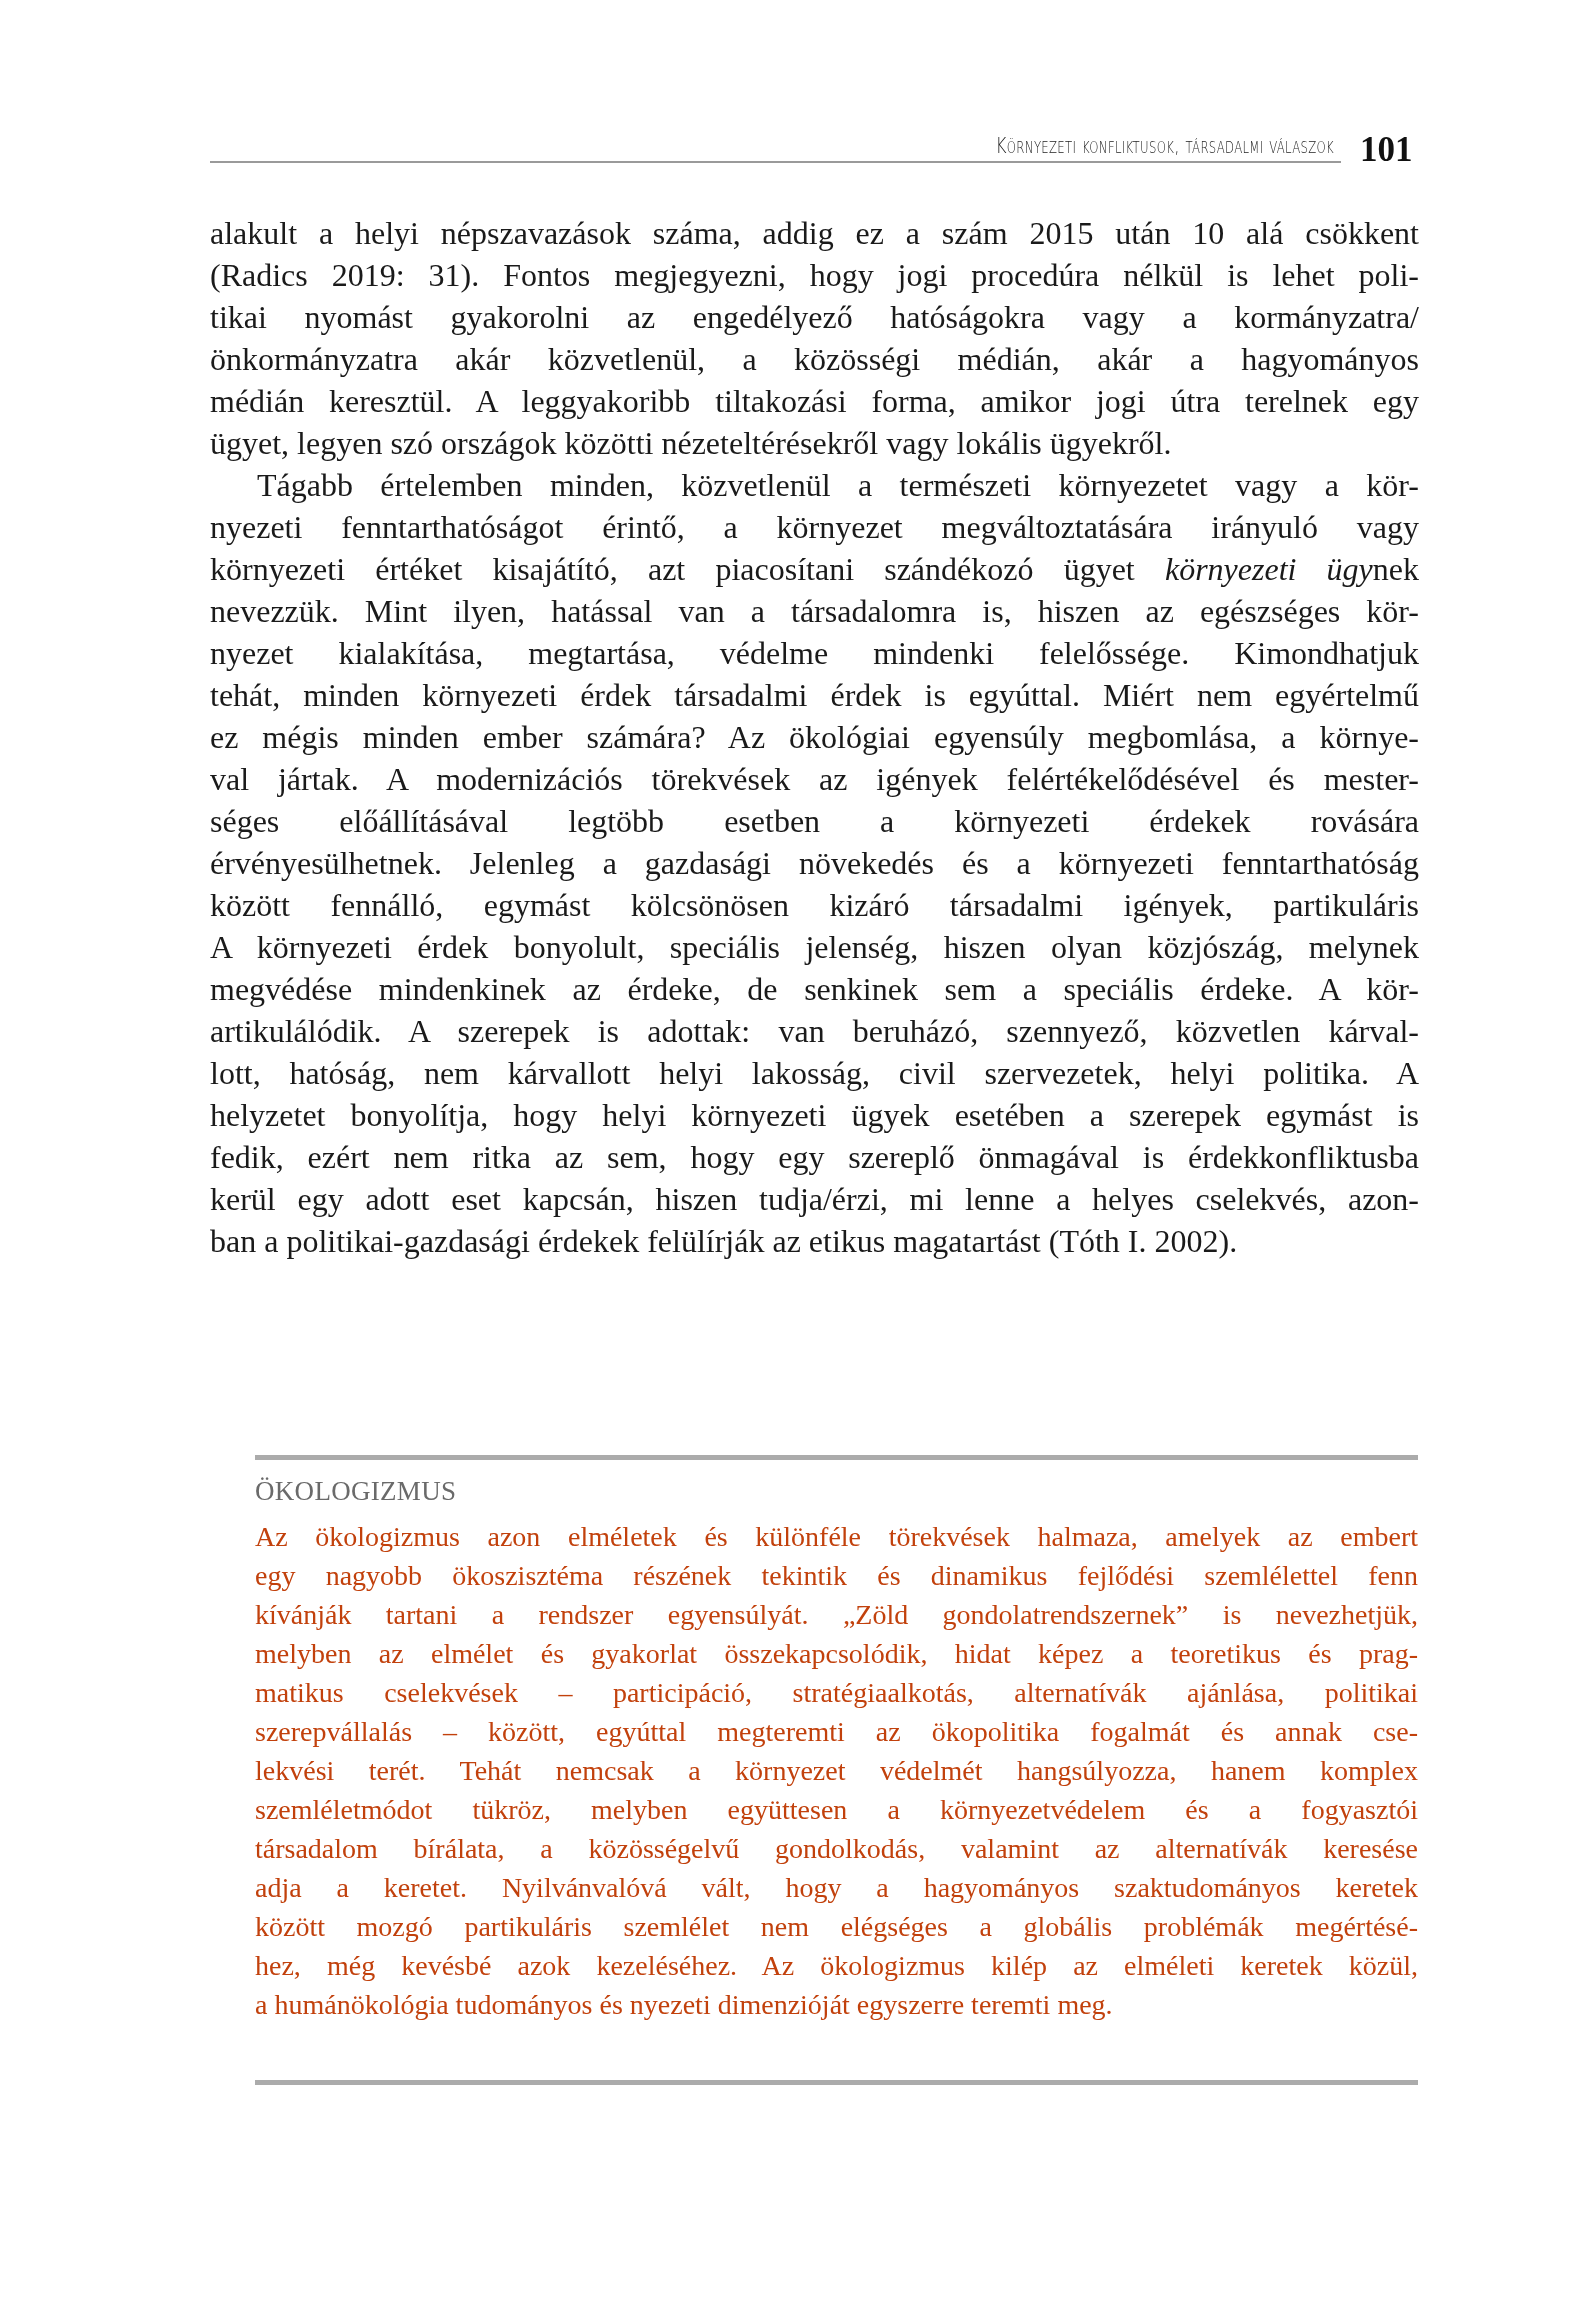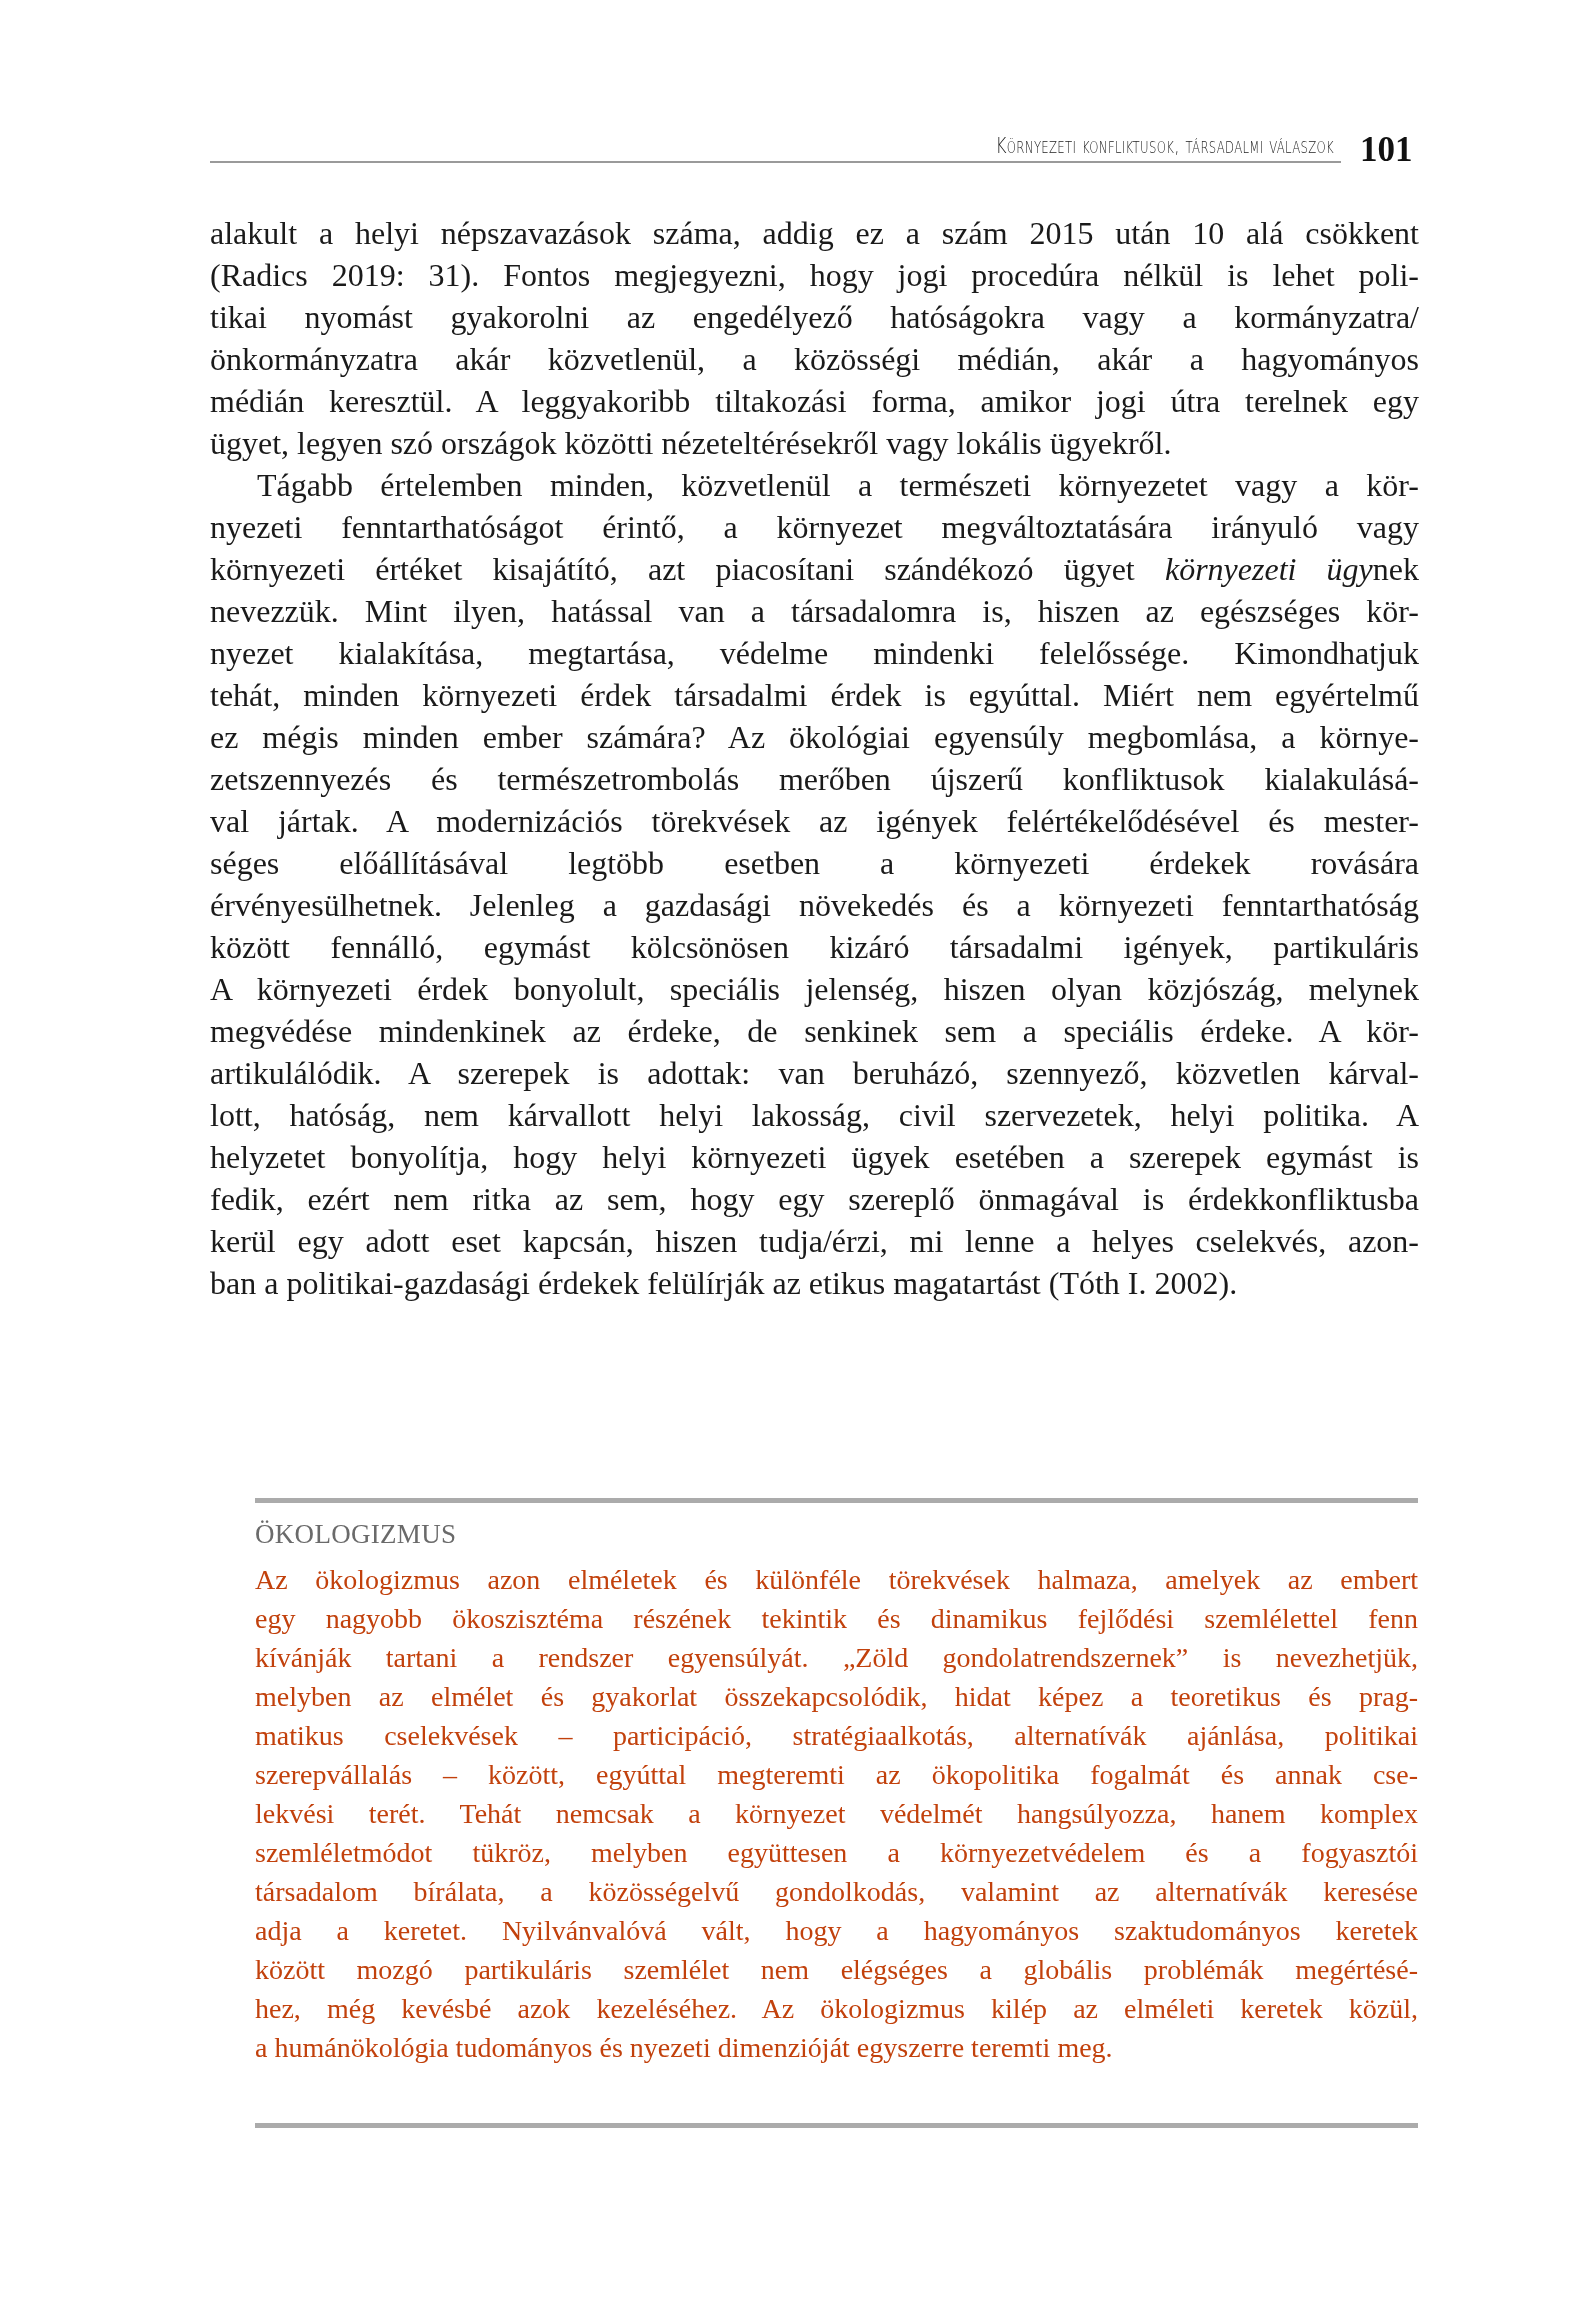--- a/index.html
+++ b/index.html
@@ -28,21 +28,21 @@
   .line {
     display: block; height: 42px; white-space: nowrap;
     text-align: justify; text-align-last: justify; overflow: visible;
   }
   .line.last { text-align-last: left; }
   .line.indent { padding-left: 47px; }
   .line > span { display: inline; }
   .line em { font-style: italic; }
 
   .box {
-    position: absolute; left: 255px; top: 1455px; width: 1163px; height: 632px; margin-top: 43px;
+    position: absolute; left: 255px; top: 1455px; width: 1163px; height: 632px;
   }
   .box-rule-top, .box-rule-bottom {
     position: absolute; left: 0; width: 1163px; height: 5.2px; background: #ababab;
   }
   .box-rule-top { top: 0; }
   .box-rule-bottom { top: 625px; }
   .box-title {
     position: absolute; left: 0; top: 21px;
     font-family: "Liberation Serif", serif; font-size: 27px; color: #6a6a6a; letter-spacing: 0.3px;
   }
@@ -72,21 +72,20 @@
       <span class="line last">ügyet, legyen szó országok közötti nézeteltérésekről vagy lokális ügyekről.</span>
     </div>
     <div>
       <span class="line indent">Tágabb értelemben minden, közvetlenül a természeti környezetet vagy a kör-</span>
       <span class="line">nyezeti fenntarthatóságot érintő, a környezet megváltoztatására irányuló vagy</span>
       <span class="line"><span>környezeti értéket kisajátító, azt piacosítani szándékozó ügyet </span><em>környezeti ügy</em><span>nek</span></span>
       <span class="line">nevezzük. Mint ilyen, hatással van a társadalomra is, hiszen az egészséges kör-</span>
       <span class="line">nyezet kialakítása, megtartása, védelme mindenki felelőssége. Kimondhatjuk</span>
       <span class="line">tehát, minden környezeti érdek társadalmi érdek is egyúttal. Miért nem egyértelmű</span>
       <span class="line">ez mégis minden ember számára? Az ökológiai egyensúly megbomlása, a környe-</span>
-      <span class="line">zetszennyezés és természetrombolás merőben újszerű konfliktusok kialakulásá-</span>
       <span class="line">val jártak. A modernizációs törekvések az igények felértékelődésével és mester-</span>
       <span class="line">séges előállításával legtöbb esetben a környezeti érdekek rovására</span>
       <span class="line">érvényesülhetnek. Jelenleg a gazdasági növekedés és a környezeti fenntarthatóság</span>
       <span class="line">között fennálló, egymást kölcsönösen kizáró társadalmi igények, partikuláris</span>
       <span class="line">A környezeti érdek bonyolult, speciális jelenség, hiszen olyan közjószág, melynek</span>
       <span class="line">megvédése mindenkinek az érdeke, de senkinek sem a speciális érdeke. A kör-</span>
       <span class="line">artikulálódik. A szerepek is adottak: van beruházó, szennyező, közvetlen kárval-</span>
       <span class="line">lott, hatóság, nem kárvallott helyi lakosság, civil szervezetek, helyi politika. A</span>
       <span class="line">helyzetet bonyolítja, hogy helyi környezeti ügyek esetében a szerepek egymást is</span>
       <span class="line">fedik, ezért nem ritka az sem, hogy egy szereplő önmagával is érdekkonfliktusba</span>

